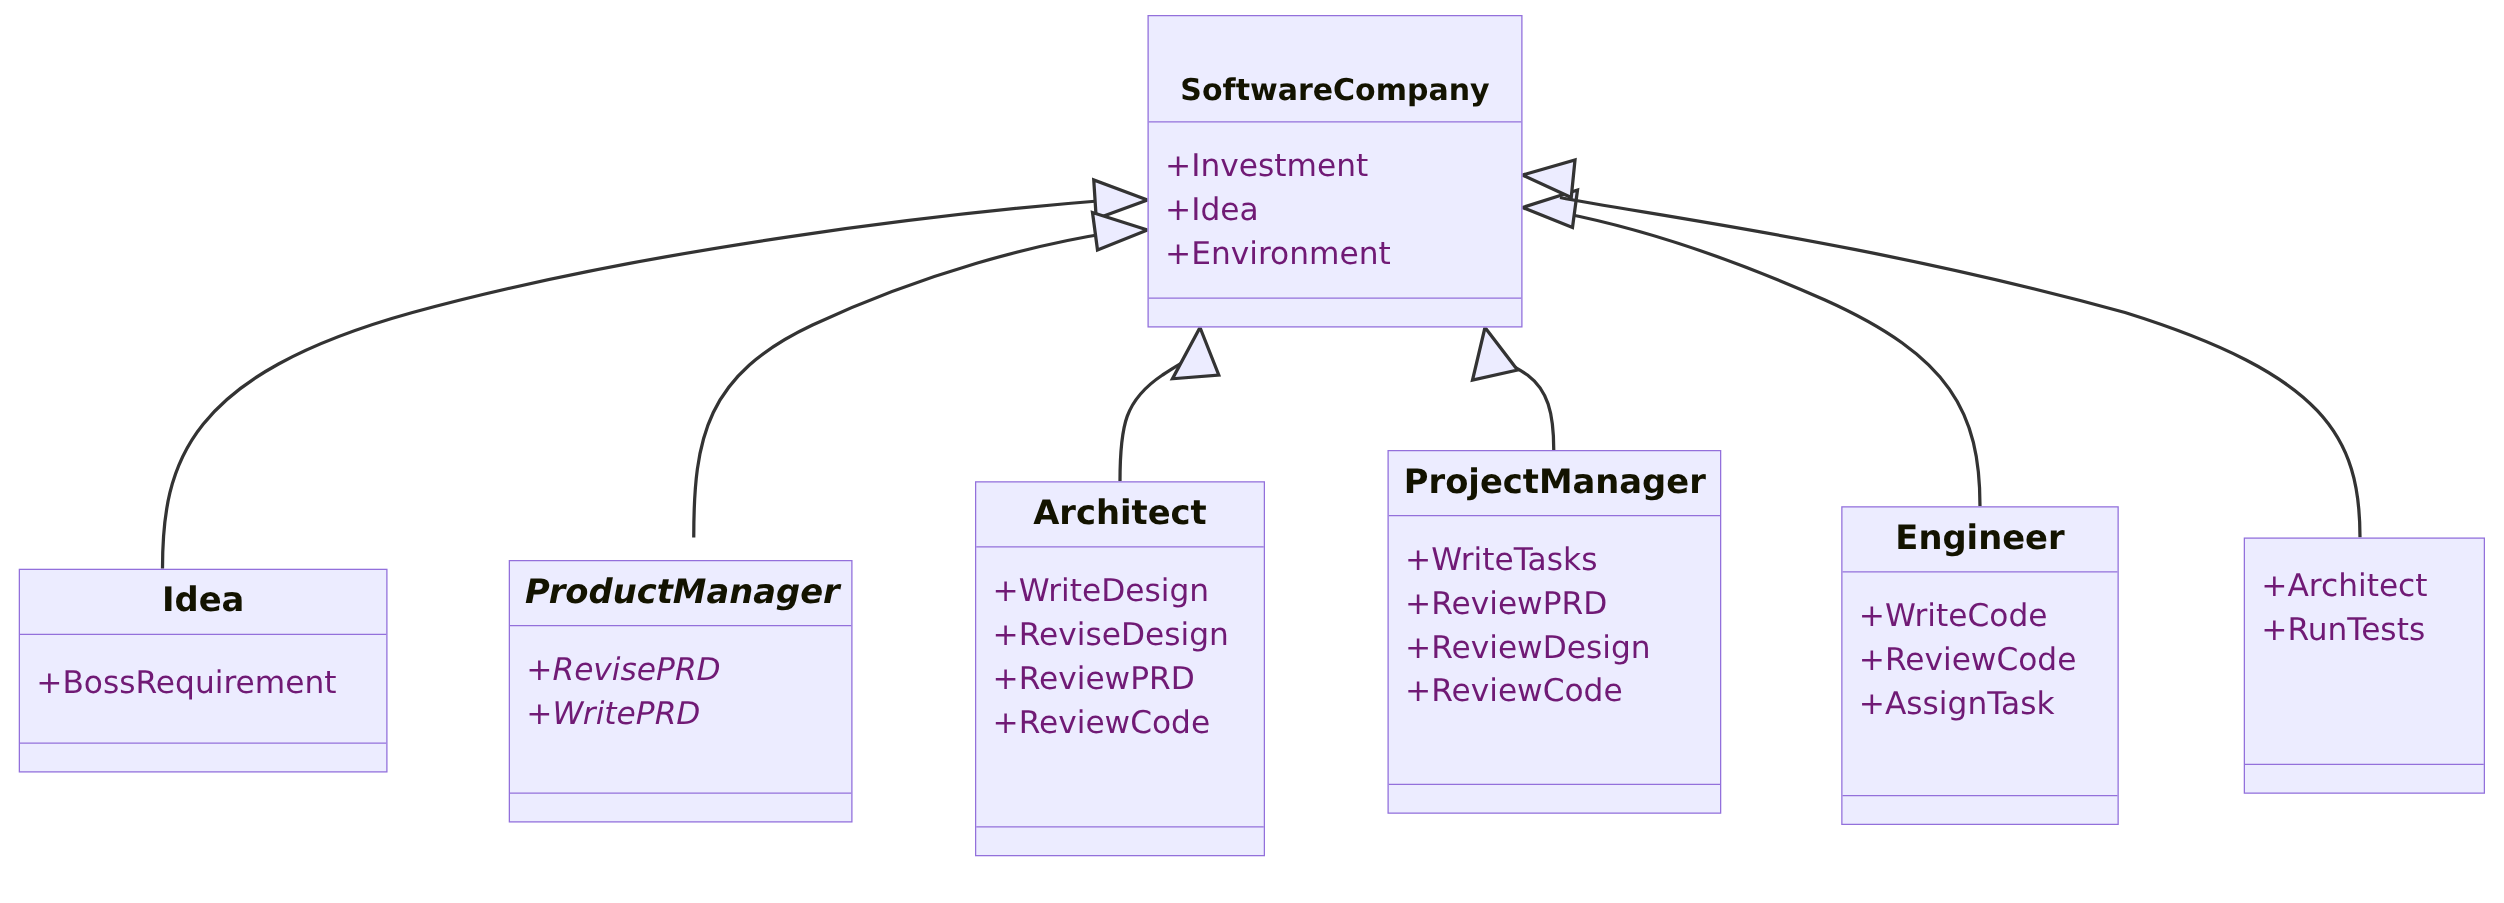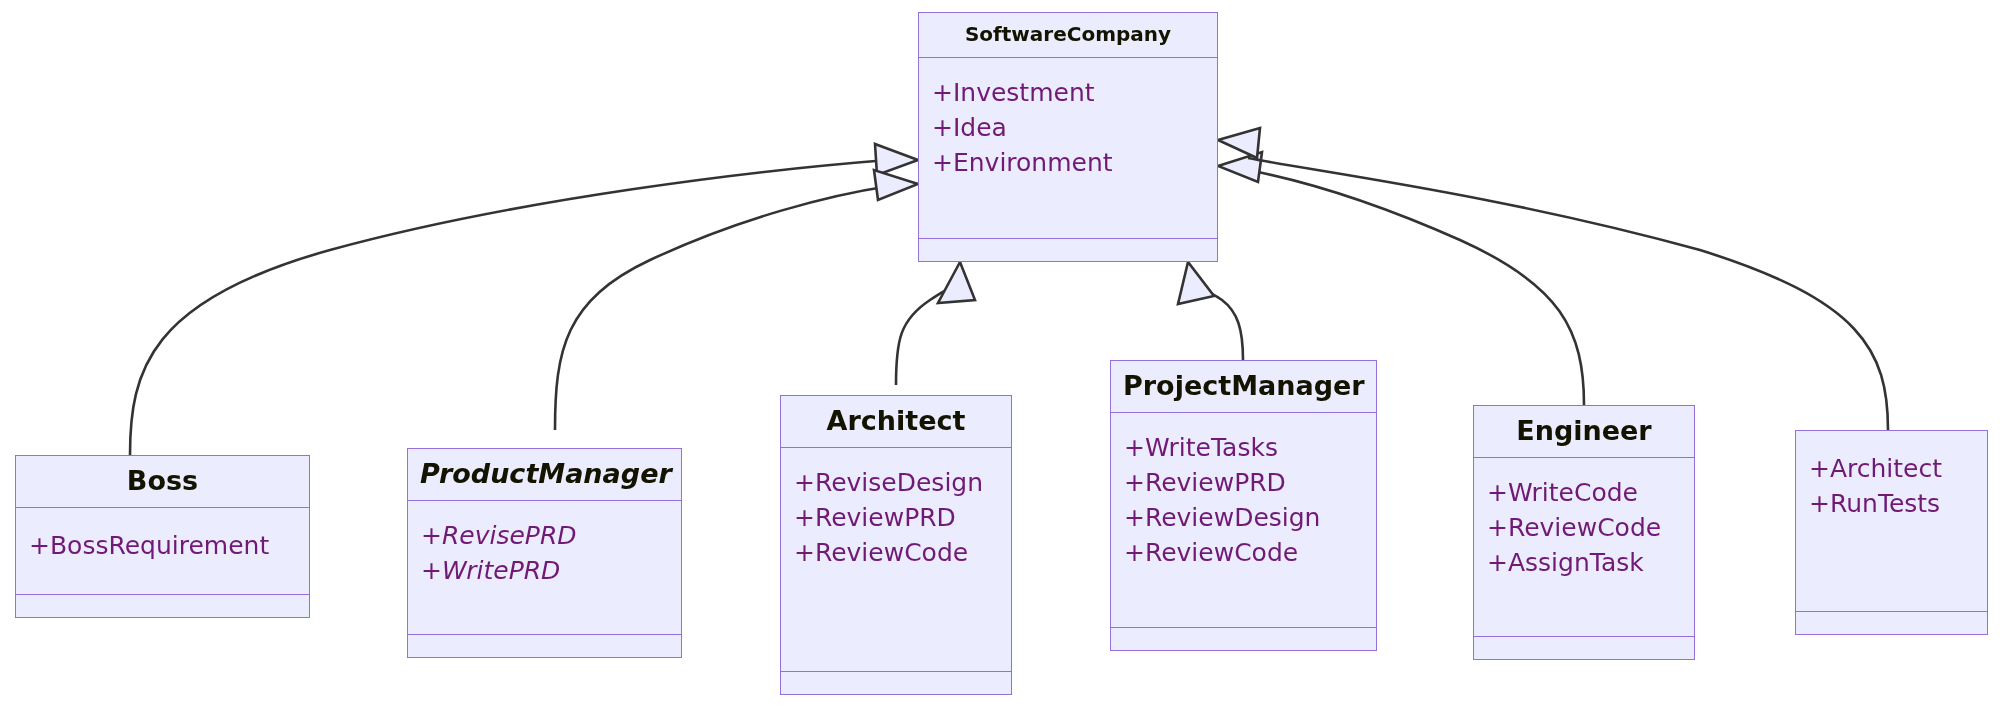--- a/index.html
+++ b/index.html
@@ -60,26 +60,26 @@
   .class-methods {
     box-sizing: border-box;
     min-height: 22px;
     height: 22px;
   }
 
   
   #cls-softwarecompany { left: 918px;  top: 12px;  width: 300px; height: 250px; }
   #cls-boss            { left: 15px;   top: 455px; width: 295px; height: 163px; }
   #cls-productmanager  { left: 407px;  top: 448px; width: 275px; height: 210px; font-style: italic; }
-  #cls-architect       { left: 780px;  top: 395px; width: 232px; height: 300px; }
+  #cls-architect       { left: 780px;  top: 385px; width: 232px; height: 300px; }
   #cls-projectmanager  { left: 1110px; top: 360px; width: 267px; height: 291px; }
   #cls-engineer        { left: 1473px; top: 405px; width: 222px; height: 255px; }
   #cls-qa              { left: 1795px; top: 430px; width: 193px; height: 205px; }
 
-  #cls-softwarecompany .class-title { font-size: 20px; }
+  #cls-softwarecompany .class-title { font-size: 24px; margin-top: 36px; }
   #cls-boss .class-members,
   #cls-qa .class-members { padding-top: 20px; }
 </style>
 </head>
 <body>
 
 <div id="diagram-root">
 
   <svg id="edge-layer" viewBox="0 0 2003 722" width="2003" height="722" xmlns="http://www.w3.org/2000/svg">
 
@@ -118,39 +118,40 @@
     <div class="class-title">SoftwareCompany</div>
     <div class="class-members">
       <div class="member-line">+Investment</div>
       <div class="member-line">+Idea</div>
       <div class="member-line">+Environment</div>
     </div>
     <div class="class-methods"></div>
   </div>
 
   <div class="uml-class" id="cls-boss">
-    <div class="class-title">Boss</div>
+    <div class="class-title">Idea</div>
     <div class="class-members">
       <div class="member-line">+BossRequirement</div>
     </div>
     <div class="class-methods"></div>
   </div>
 
   <div class="uml-class" id="cls-productmanager">
     <div class="class-title">ProductManager</div>
     <div class="class-members">
       <div class="member-line">+RevisePRD</div>
       <div class="member-line">+WritePRD</div>
     </div>
     <div class="class-methods"></div>
   </div>
 
   <div class="uml-class" id="cls-architect">
     <div class="class-title">Architect</div>
     <div class="class-members">
+      <div class="member-line">+WriteDesign</div>
       <div class="member-line">+ReviseDesign</div>
       <div class="member-line">+ReviewPRD</div>
       <div class="member-line">+ReviewCode</div>
     </div>
     <div class="class-methods"></div>
   </div>
 
   <div class="uml-class" id="cls-projectmanager">
     <div class="class-title">ProjectManager</div>
     <div class="class-members">

